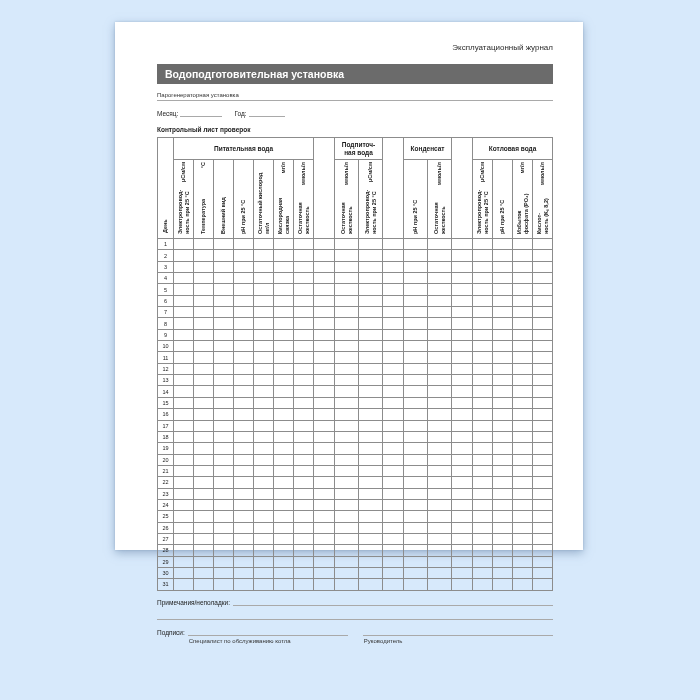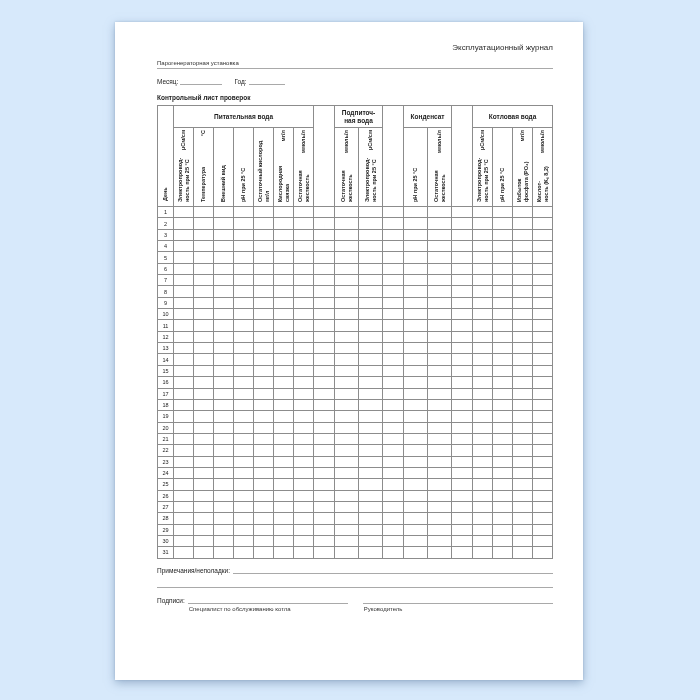--- a/index.html
+++ b/index.html
@@ -4,21 +4,21 @@
 <style>
   :root { --border:#8c8c8c; }
   html,body { margin:0; padding:0; }
   body {
     width:700px; height:700px; overflow:hidden;
     background:#d7e9fb;
     font-family:"Liberation Sans", sans-serif;
     color:#222;
   }
   .paper {
-    position:absolute; left:115px; top:22px; width:468px; height:658px;
+    position:absolute; left:115px; top:22px; width:468px; height:528px;
     background:#ffffff;
     box-shadow:0 3px 9px rgba(100,130,165,0.55), 0 0 2px rgba(100,130,165,0.35);
   }
   .content { padding:21px 30px 0 42px; }
   .journal-label { text-align:right; font-size:8px; color:#2b2b2b; }
   .title-bar {
     margin-top:12px; height:20px; line-height:20px; padding-left:8px;
     background:#6b6b6b; color:#ffffff; font-weight:bold; font-size:10.5px;
   }
   .plant-line {
@@ -69,20 +69,23 @@
   .sig-label { font-size:6px; color:#333; padding-top:2px; padding-left:1px; }
 </style>
 </head>
 <body style="background: rgb(215, 233, 251);">
 
 <div class="paper">
   <div class="content">
 
     <div class="journal-label">Эксплуатационный журнал</div>
 
+    <div class="title-bar" style="background: rgb(107, 107, 107);">
+      <span>Водоподготовительная установка</span>
+    </div>
 
     <div class="plant-line">
       <span>Парогенераторная установка</span>
     </div>
 
     <div class="my-row">
       <span>Месяц:</span>
       <span class="uline u-month"></span>
       <span class="y-label">Год:</span>
       <span class="uline u-year"></span>

